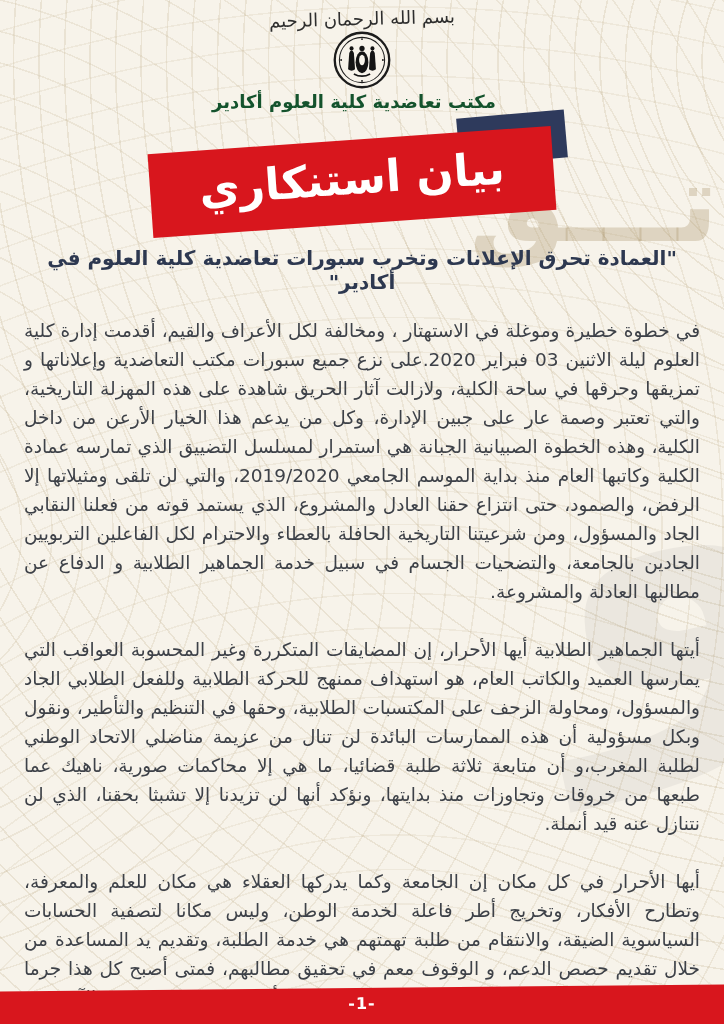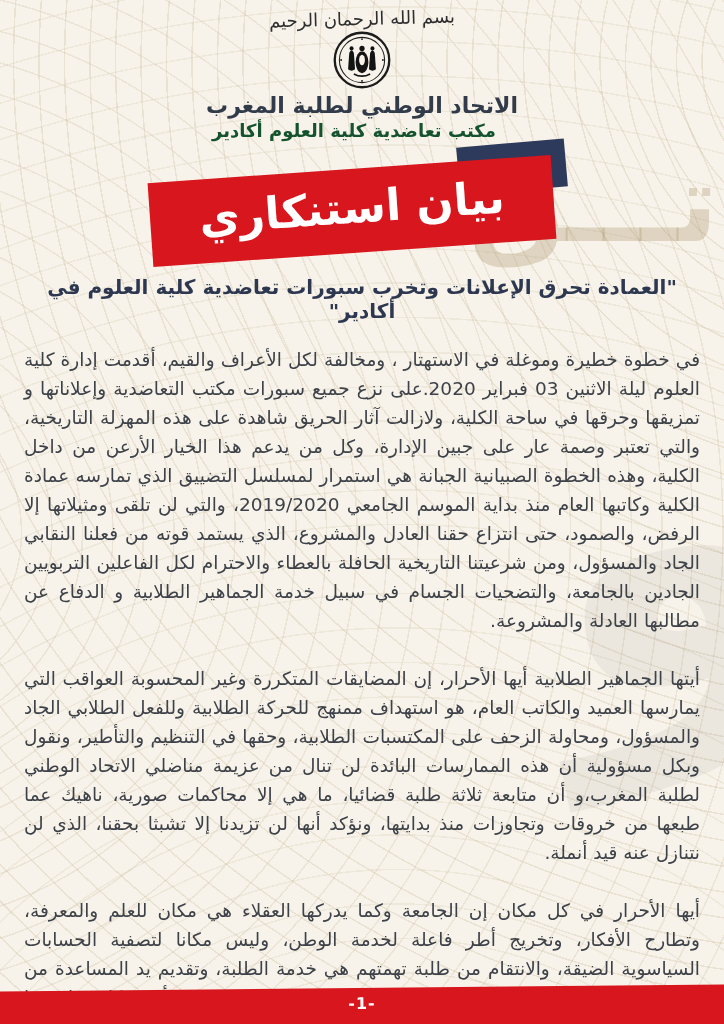--- a/index.html
+++ b/index.html
@@ -121,21 +121,20 @@
       <path d="M72 38 q-4 -10 -8 0 l-2 28 q6 5 12 0 z" fill="#141414"></path>
       <circle cx="32" cy="30" r="3.5" fill="#141414"></circle>
       <circle cx="68" cy="30" r="3.5" fill="#141414"></circle>
       <path d="M36 74 q14 8 28 0" fill="none" stroke="#141414" stroke-width="3"></path>
       <circle cx="50" cy="14" r="1.6" fill="#141414"></circle>
       <circle cx="50" cy="86" r="1.6" fill="#141414"></circle>
       <circle cx="14" cy="50" r="1.6" fill="#141414"></circle>
       <circle cx="86" cy="50" r="1.6" fill="#141414"></circle>
     </svg>
 
-    <h1 class="org">الاتحاد الوطني لطلبة المغرب</h1>
     <h2 class="office">مكتب تعاضدية كلية العلوم أكادير</h2>
   </header>
 
   <div class="banner-area">
     <div class="navy-block"></div>
     <div class="red-banner">
       <span class="title">بيان استنكاري</span>
     </div>
   </div>
 

